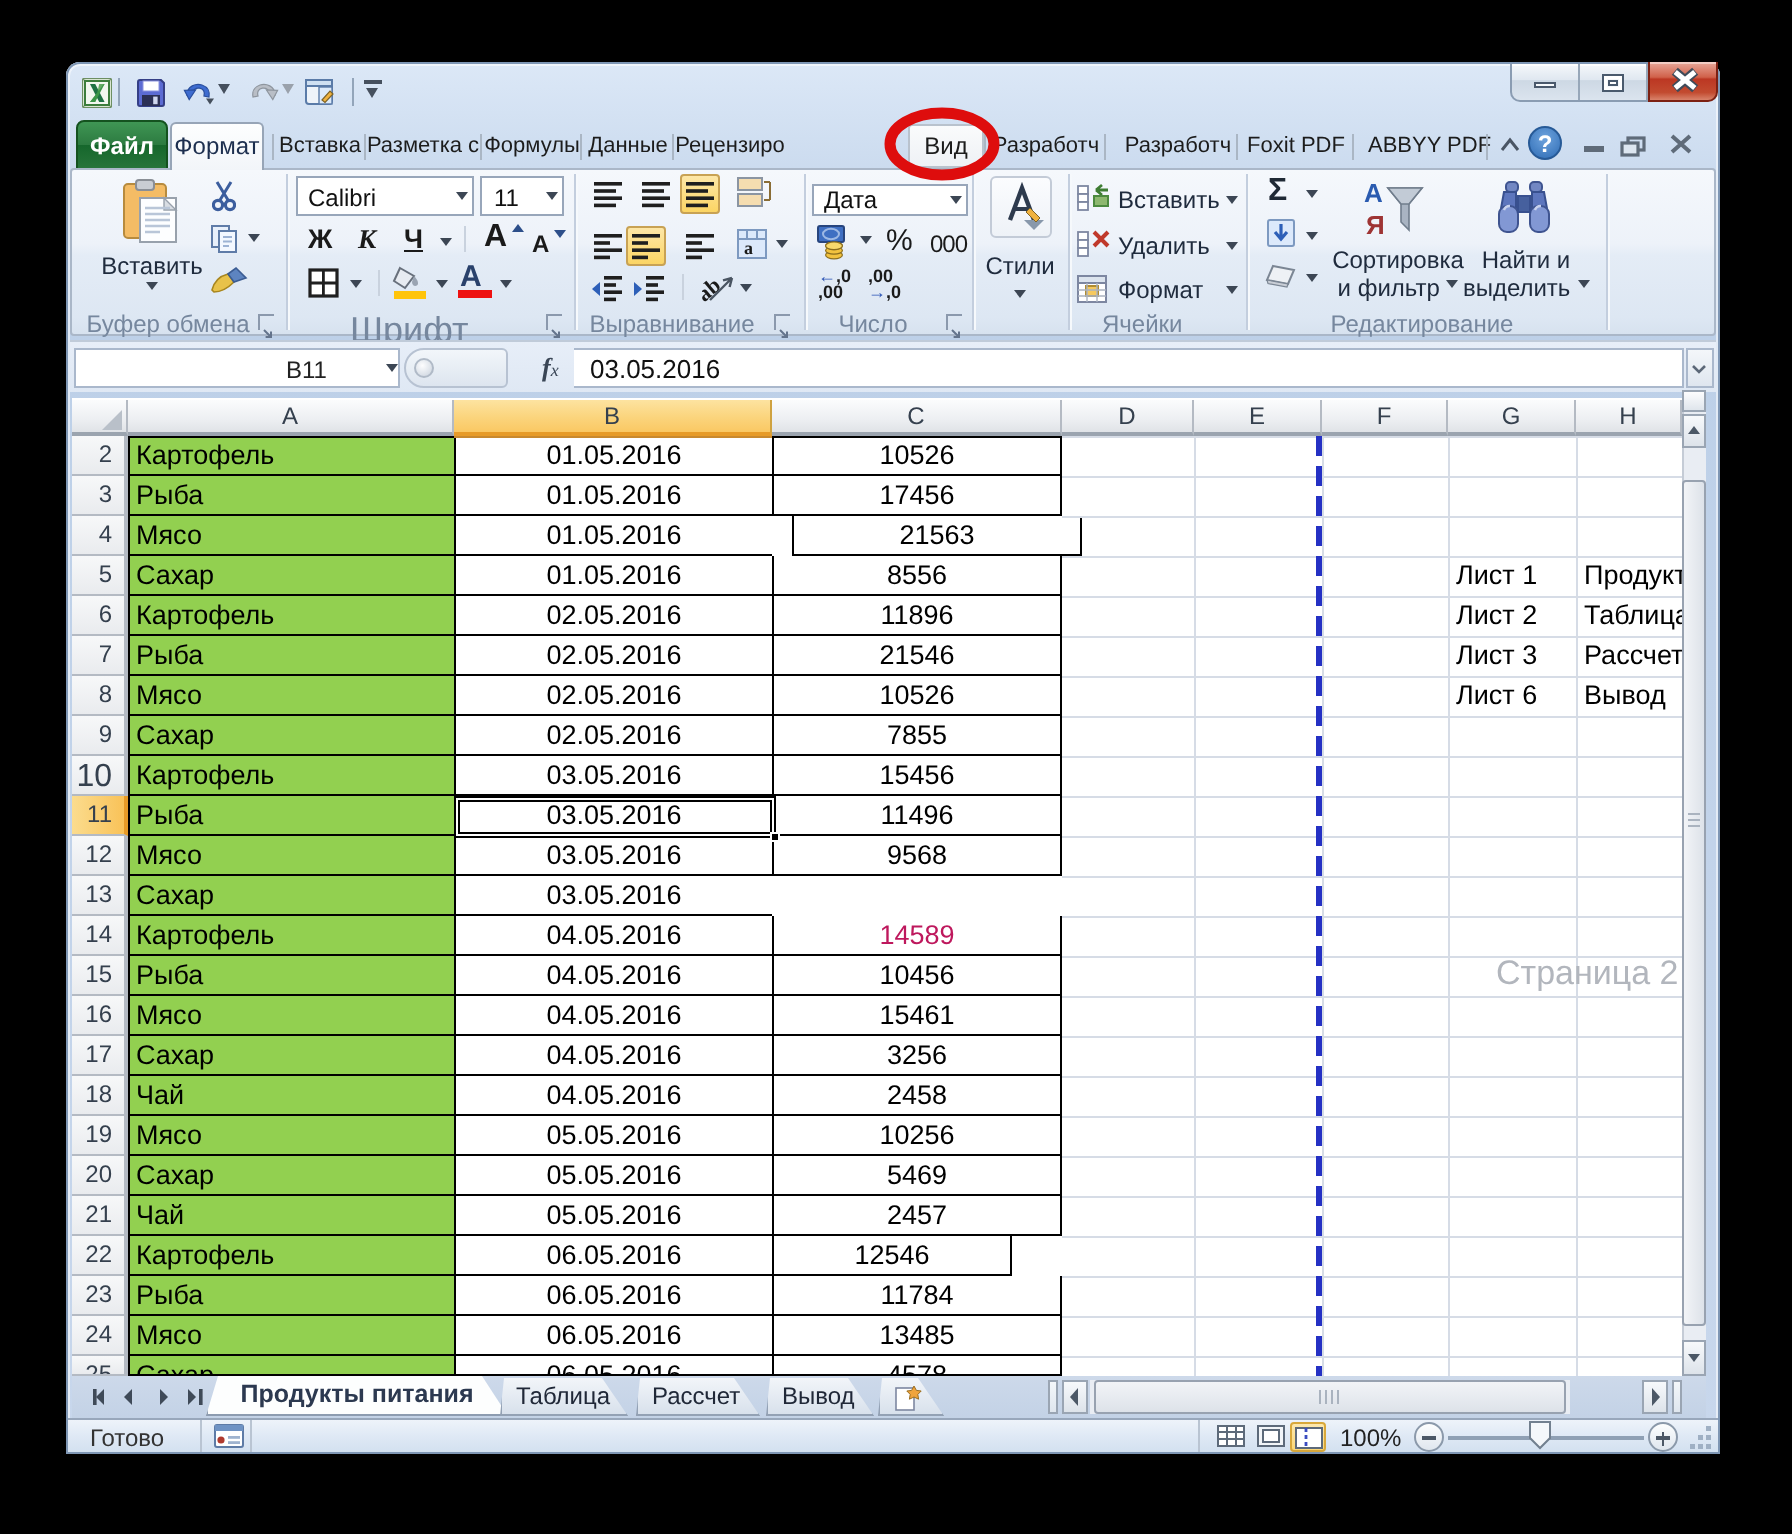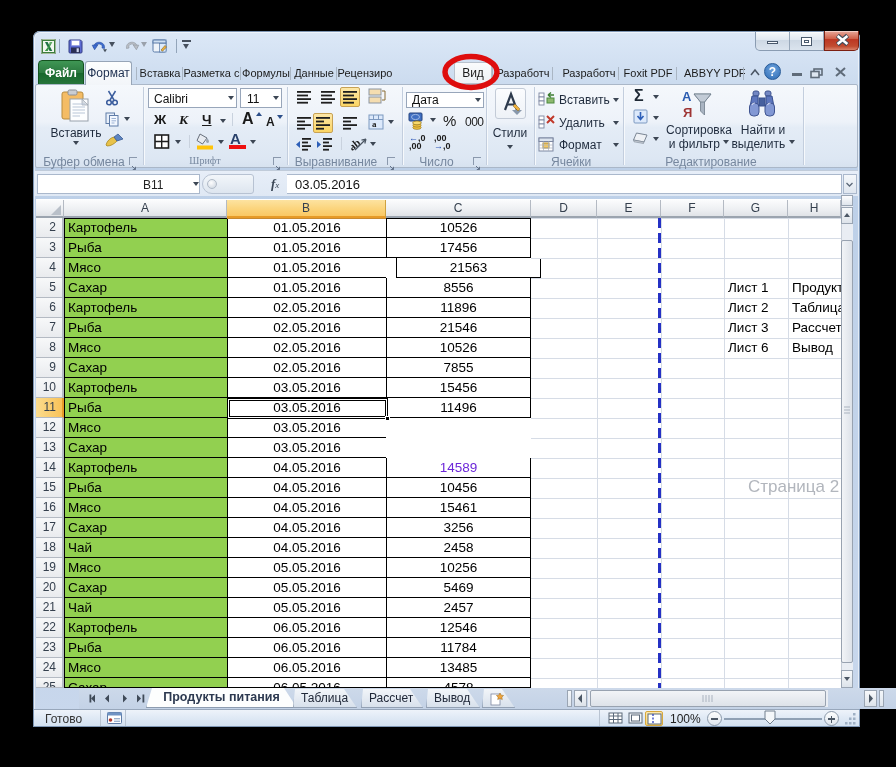--- a/index.html
+++ b/index.html
@@ -115,21 +115,21 @@
         <g stroke="#9db3d4" stroke-width="1">
           <path d="M6.5 6.5 H11 M6.5 8.8 H11 M6.5 11 H9.5"></path>
         </g>
       </svg>
 <div class="ab" style="left:88px;top:32px;width:0;height:0;border:3.2px solid transparent;border-top:4.2px solid #3c4654;"></div>
 <svg class="ab" style="left:69px;top:48px" width="19" height="17" viewBox="0 0 19 17">
         <path d="M1 12 C2 8 5 5 9 4 L12 8 C9 11 6 13 2 13 Z" fill="#e8c24a" stroke="#a8861f" stroke-width=".8"></path>
         <path d="M9 4 L13 1 L18 6 L12 8 Z" fill="#5d84c0" stroke="#3b5c93" stroke-width=".8"></path>
       </svg>
 <div class="ab" style="left:251px;top:2px;width:1px;height:78px;background:#c3cede;box-shadow:1px 0 0 #f6f9fc;"></div>
-<div class="ab" style="left:139px;top:70px;width:60px;font-size:10px;color:#76879e;text-align:center;font-family:Liberation Serif, serif;">Шрифт</div>
+<div class="ab" style="left:139px;top:70px;width:60px;font-size:18px;color:#76879e;text-align:left;">Шрифт</div>
 <div class="ab" style="left:237px;top:72px;width:8px;height:8px;border:1px solid #8b99ad;border-right:none;border-bottom:none;"><svg width="8" height="8">
           <path d="M2 2 L5.5 5.5 M5.5 2.8 L5.5 5.5 L2.8 5.5" stroke="#64748c" stroke-width="1" fill="none"></path>
         </svg></div>
 <div class="ab" style="left:112px;top:3px;width:89px;height:20px;background:#fff;border:1px solid #98a6ba;font-size:12px;color:#111;padding:3px 0 0 5px;">Calibri</div>
 <div class="ab" style="left:192px;top:11px;width:0;height:0;border:3.2px solid transparent;border-top:4.2px solid #3c4654;"></div>
 <div class="ab" style="left:204px;top:3px;width:42px;height:20px;background:#fff;border:1px solid #98a6ba;font-size:12px;color:#111;padding:3px 0 0 6px;">11</div>
 <div class="ab" style="left:237px;top:11px;width:0;height:0;border:3.2px solid transparent;border-top:4.2px solid #3c4654;"></div>
 <div class="ab" style="left:118px;top:27px;font-size:13.5px;font-weight:bold;color:#1a1a1a;">Ж</div>
 <div class="ab" style="left:143px;top:27px;font-size:13.5px;font-weight:bold;font-style:italic;font-family:'Liberation Serif',serif;color:#1a1a1a;">К</div>
 <div class="ab" style="left:166px;top:27px;font-size:13.5px;font-weight:bold;text-decoration:underline;color:#1a1a1a;">Ч</div>
@@ -389,39 +389,40 @@
 <div class="ab" style="left:194px;top:287px;width:159px;height:20px;background:#fff;border-left:1px solid #000;border-bottom:1px solid #000;font-size:13.5px;color:#000;text-align:center;padding-top:2px;overflow:hidden;">02.05.2016</div>
 <div class="ab" style="left:353px;top:287px;width:145px;height:20px;background:#fff;border-left:1px solid #000;border-right:1px solid #000;border-bottom:1px solid #000;font-size:13.5px;color:#000;text-align:center;padding-top:2px;overflow:hidden;">21546</div>
 <div class="ab" style="left:3px;top:307px;width:28px;height:20px;background:linear-gradient(180deg,#f7f8f9,#e9ebee);border-right:2px solid #b4bac3;border-bottom:1px solid #b4bac3;font-size:12px;color:#35404e;text-align:right;padding:2px 6px 0 0;overflow:hidden;">8</div>
 <div class="ab" style="left:31px;top:307px;width:163px;height:20px;background:#92d050;border-left:1px solid #000;border-bottom:1px solid #000;font-size:13.5px;color:#000;padding:2px 0 0 3px;overflow:hidden;">Мясо</div>
 <div class="ab" style="left:194px;top:307px;width:159px;height:20px;background:#fff;border-left:1px solid #000;border-bottom:1px solid #000;font-size:13.5px;color:#000;text-align:center;padding-top:2px;overflow:hidden;">02.05.2016</div>
 <div class="ab" style="left:353px;top:307px;width:145px;height:20px;background:#fff;border-left:1px solid #000;border-right:1px solid #000;border-bottom:1px solid #000;font-size:13.5px;color:#000;text-align:center;padding-top:2px;overflow:hidden;">10526</div>
 <div class="ab" style="left:3px;top:327px;width:28px;height:20px;background:linear-gradient(180deg,#f7f8f9,#e9ebee);border-right:2px solid #b4bac3;border-bottom:1px solid #b4bac3;font-size:12px;color:#35404e;text-align:right;padding:2px 6px 0 0;overflow:hidden;">9</div>
 <div class="ab" style="left:31px;top:327px;width:163px;height:20px;background:#92d050;border-left:1px solid #000;border-bottom:1px solid #000;font-size:13.5px;color:#000;padding:2px 0 0 3px;overflow:hidden;">Сахар</div>
 <div class="ab" style="left:194px;top:327px;width:159px;height:20px;background:#fff;border-left:1px solid #000;border-bottom:1px solid #000;font-size:13.5px;color:#000;text-align:center;padding-top:2px;overflow:hidden;">02.05.2016</div>
 <div class="ab" style="left:353px;top:327px;width:145px;height:20px;background:#fff;border-left:1px solid #000;border-right:1px solid #000;border-bottom:1px solid #000;font-size:13.5px;color:#000;text-align:center;padding-top:2px;overflow:hidden;">7855</div>
-<div class="ab" style="left:3px;top:347px;width:28px;height:20px;background:linear-gradient(180deg,#f7f8f9,#e9ebee);border-right:2px solid #b4bac3;border-bottom:1px solid #b4bac3;font-size:12px;color:#35404e;text-align:right;padding:2px 6px 0 0;overflow:hidden;">10</div>
+<div class="ab" style="left:3px;top:347px;width:28px;height:20px;background:linear-gradient(180deg,#f7f8f9,#e9ebee);border-right:2px solid #b4bac3;border-bottom:1px solid #b4bac3;font-size:16px;color:#35404e;text-align:right;padding:2px 6px 0 0;overflow:hidden;">10</div>
 <div class="ab" style="left:31px;top:347px;width:163px;height:20px;background:#92d050;border-left:1px solid #000;border-bottom:1px solid #000;font-size:13.5px;color:#000;padding:2px 0 0 3px;overflow:hidden;">Картофель</div>
 <div class="ab" style="left:194px;top:347px;width:159px;height:20px;background:#fff;border-left:1px solid #000;border-bottom:1px solid #000;font-size:13.5px;color:#000;text-align:center;padding-top:2px;overflow:hidden;">03.05.2016</div>
 <div class="ab" style="left:353px;top:347px;width:145px;height:20px;background:#fff;border-left:1px solid #000;border-right:1px solid #000;border-bottom:1px solid #000;font-size:13.5px;color:#000;text-align:center;padding-top:2px;overflow:hidden;">15456</div>
 <div class="ab" style="left:3px;top:367px;width:28px;height:20px;background:linear-gradient(90deg,#fbdc8e,#f9c258);border-right:2px solid #e79b28;border-bottom:1px solid #b4bac3;font-size:12px;color:#35404e;text-align:right;padding:2px 6px 0 0;overflow:hidden;">11</div>
 <div class="ab" style="left:31px;top:367px;width:163px;height:20px;background:#92d050;border-left:1px solid #000;border-bottom:1px solid #000;font-size:13.5px;color:#000;padding:2px 0 0 3px;overflow:hidden;">Рыба</div>
 <div class="ab" style="left:194px;top:367px;width:159px;height:20px;background:#fff;border-left:1px solid #000;border-bottom:1px solid #000;font-size:13.5px;color:#000;text-align:center;padding-top:2px;overflow:hidden;">03.05.2016</div>
 <div class="ab" style="left:353px;top:367px;width:145px;height:20px;background:#fff;border-left:1px solid #000;border-right:1px solid #000;border-bottom:1px solid #000;font-size:13.5px;color:#000;text-align:center;padding-top:2px;overflow:hidden;">11496</div>
 <div class="ab" style="left:3px;top:387px;width:28px;height:20px;background:linear-gradient(180deg,#f7f8f9,#e9ebee);border-right:2px solid #b4bac3;border-bottom:1px solid #b4bac3;font-size:12px;color:#35404e;text-align:right;padding:2px 6px 0 0;overflow:hidden;">12</div>
 <div class="ab" style="left:31px;top:387px;width:163px;height:20px;background:#92d050;border-left:1px solid #000;border-bottom:1px solid #000;font-size:13.5px;color:#000;padding:2px 0 0 3px;overflow:hidden;">Мясо</div>
 <div class="ab" style="left:194px;top:387px;width:159px;height:20px;background:#fff;border-left:1px solid #000;border-bottom:1px solid #000;font-size:13.5px;color:#000;text-align:center;padding-top:2px;overflow:hidden;">03.05.2016</div>
+<div class="ab" style="left:353px;top:387px;width:145px;height:20px;background:#fff;border-left:1px solid #000;border-right:1px solid #000;border-bottom:1px solid #000;font-size:13.5px;color:#000;text-align:center;padding-top:2px;overflow:hidden;">9568</div>
 <div class="ab" style="left:3px;top:407px;width:28px;height:20px;background:linear-gradient(180deg,#f7f8f9,#e9ebee);border-right:2px solid #b4bac3;border-bottom:1px solid #b4bac3;font-size:12px;color:#35404e;text-align:right;padding:2px 6px 0 0;overflow:hidden;">13</div>
 <div class="ab" style="left:31px;top:407px;width:163px;height:20px;background:#92d050;border-left:1px solid #000;border-bottom:1px solid #000;font-size:13.5px;color:#000;padding:2px 0 0 3px;overflow:hidden;">Сахар</div>
 <div class="ab" style="left:194px;top:407px;width:159px;height:20px;background:#fff;border-left:1px solid #000;border-bottom:1px solid #000;font-size:13.5px;color:#000;text-align:center;padding-top:2px;overflow:hidden;">03.05.2016</div>
 <div class="ab" style="left:353px;top:407px;width:145px;height:20px;background:#fff;border-left:1px solid #000;border-right:1px solid #000;border-bottom:1px solid #000;font-size:13.5px;color:#000;text-align:right;padding-top:2px;overflow:hidden;margin-top:36px;">1234</div>
 <div class="ab" style="left:3px;top:427px;width:28px;height:20px;background:linear-gradient(180deg,#f7f8f9,#e9ebee);border-right:2px solid #b4bac3;border-bottom:1px solid #b4bac3;font-size:12px;color:#35404e;text-align:right;padding:2px 6px 0 0;overflow:hidden;">14</div>
 <div class="ab" style="left:31px;top:427px;width:163px;height:20px;background:#92d050;border-left:1px solid #000;border-bottom:1px solid #000;font-size:13.5px;color:#000;padding:2px 0 0 3px;overflow:hidden;">Картофель</div>
 <div class="ab" style="left:194px;top:427px;width:159px;height:20px;background:#fff;border-left:1px solid #000;border-bottom:1px solid #000;font-size:13.5px;color:#000;text-align:center;padding-top:2px;overflow:hidden;">04.05.2016</div>
-<div class="ab" style="left:353px;top:427px;width:145px;height:20px;background:#fff;border-left:1px solid #000;border-right:1px solid #000;border-bottom:1px solid #000;font-size:13.5px;color:#6d28d9;text-align:center;padding-top:2px;overflow:hidden;">14589</div>
+<div class="ab" style="left:353px;top:427px;width:145px;height:20px;background:#fff;border-left:1px solid #000;border-right:1px solid #000;border-bottom:1px solid #000;font-size:13.5px;color:#be185d;text-align:center;padding-top:2px;overflow:hidden;">14589</div>
 <div class="ab" style="left:3px;top:447px;width:28px;height:20px;background:linear-gradient(180deg,#f7f8f9,#e9ebee);border-right:2px solid #b4bac3;border-bottom:1px solid #b4bac3;font-size:12px;color:#35404e;text-align:right;padding:2px 6px 0 0;overflow:hidden;">15</div>
 <div class="ab" style="left:31px;top:447px;width:163px;height:20px;background:#92d050;border-left:1px solid #000;border-bottom:1px solid #000;font-size:13.5px;color:#000;padding:2px 0 0 3px;overflow:hidden;">Рыба</div>
 <div class="ab" style="left:194px;top:447px;width:159px;height:20px;background:#fff;border-left:1px solid #000;border-bottom:1px solid #000;font-size:13.5px;color:#000;text-align:center;padding-top:2px;overflow:hidden;">04.05.2016</div>
 <div class="ab" style="left:353px;top:447px;width:145px;height:20px;background:#fff;border-left:1px solid #000;border-right:1px solid #000;border-bottom:1px solid #000;font-size:13.5px;color:#000;text-align:center;padding-top:2px;overflow:hidden;">10456</div>
 <div class="ab" style="left:3px;top:467px;width:28px;height:20px;background:linear-gradient(180deg,#f7f8f9,#e9ebee);border-right:2px solid #b4bac3;border-bottom:1px solid #b4bac3;font-size:12px;color:#35404e;text-align:right;padding:2px 6px 0 0;overflow:hidden;">16</div>
 <div class="ab" style="left:31px;top:467px;width:163px;height:20px;background:#92d050;border-left:1px solid #000;border-bottom:1px solid #000;font-size:13.5px;color:#000;padding:2px 0 0 3px;overflow:hidden;">Мясо</div>
 <div class="ab" style="left:194px;top:467px;width:159px;height:20px;background:#fff;border-left:1px solid #000;border-bottom:1px solid #000;font-size:13.5px;color:#000;text-align:center;padding-top:2px;overflow:hidden;">04.05.2016</div>
 <div class="ab" style="left:353px;top:467px;width:145px;height:20px;background:#fff;border-left:1px solid #000;border-right:1px solid #000;border-bottom:1px solid #000;font-size:13.5px;color:#000;text-align:center;padding-top:2px;overflow:hidden;">15461</div>
 <div class="ab" style="left:3px;top:487px;width:28px;height:20px;background:linear-gradient(180deg,#f7f8f9,#e9ebee);border-right:2px solid #b4bac3;border-bottom:1px solid #b4bac3;font-size:12px;color:#35404e;text-align:right;padding:2px 6px 0 0;overflow:hidden;">17</div>
 <div class="ab" style="left:31px;top:487px;width:163px;height:20px;background:#92d050;border-left:1px solid #000;border-bottom:1px solid #000;font-size:13.5px;color:#000;padding:2px 0 0 3px;overflow:hidden;">Сахар</div>
@@ -439,21 +440,21 @@
 <div class="ab" style="left:31px;top:547px;width:163px;height:20px;background:#92d050;border-left:1px solid #000;border-bottom:1px solid #000;font-size:13.5px;color:#000;padding:2px 0 0 3px;overflow:hidden;">Сахар</div>
 <div class="ab" style="left:194px;top:547px;width:159px;height:20px;background:#fff;border-left:1px solid #000;border-bottom:1px solid #000;font-size:13.5px;color:#000;text-align:center;padding-top:2px;overflow:hidden;">05.05.2016</div>
 <div class="ab" style="left:353px;top:547px;width:145px;height:20px;background:#fff;border-left:1px solid #000;border-right:1px solid #000;border-bottom:1px solid #000;font-size:13.5px;color:#000;text-align:center;padding-top:2px;overflow:hidden;">5469</div>
 <div class="ab" style="left:3px;top:567px;width:28px;height:20px;background:linear-gradient(180deg,#f7f8f9,#e9ebee);border-right:2px solid #b4bac3;border-bottom:1px solid #b4bac3;font-size:12px;color:#35404e;text-align:right;padding:2px 6px 0 0;overflow:hidden;">21</div>
 <div class="ab" style="left:31px;top:567px;width:163px;height:20px;background:#92d050;border-left:1px solid #000;border-bottom:1px solid #000;font-size:13.5px;color:#000;padding:2px 0 0 3px;overflow:hidden;">Чай</div>
 <div class="ab" style="left:194px;top:567px;width:159px;height:20px;background:#fff;border-left:1px solid #000;border-bottom:1px solid #000;font-size:13.5px;color:#000;text-align:center;padding-top:2px;overflow:hidden;">05.05.2016</div>
 <div class="ab" style="left:353px;top:567px;width:145px;height:20px;background:#fff;border-left:1px solid #000;border-right:1px solid #000;border-bottom:1px solid #000;font-size:13.5px;color:#000;text-align:center;padding-top:2px;overflow:hidden;">2457</div>
 <div class="ab" style="left:3px;top:587px;width:28px;height:20px;background:linear-gradient(180deg,#f7f8f9,#e9ebee);border-right:2px solid #b4bac3;border-bottom:1px solid #b4bac3;font-size:12px;color:#35404e;text-align:right;padding:2px 6px 0 0;overflow:hidden;">22</div>
 <div class="ab" style="left:31px;top:587px;width:163px;height:20px;background:#92d050;border-left:1px solid #000;border-bottom:1px solid #000;font-size:13.5px;color:#000;padding:2px 0 0 3px;overflow:hidden;">Картофель</div>
 <div class="ab" style="left:194px;top:587px;width:159px;height:20px;background:#fff;border-left:1px solid #000;border-bottom:1px solid #000;font-size:13.5px;color:#000;text-align:center;padding-top:2px;overflow:hidden;">06.05.2016</div>
-<div class="ab" style="left:353px;top:587px;width:145px;height:20px;background:#fff;border-left:1px solid #000;border-right:1px solid #000;border-bottom:1px solid #000;font-size:13.5px;color:#000;text-align:center;padding-top:2px;overflow:hidden;">12546</div>
+<div class="ab" style="left:353px;top:587px;width:120px;height:20px;background:#fff;border-left:1px solid #000;border-right:1px solid #000;border-bottom:1px solid #000;font-size:13.5px;color:#000;text-align:center;padding-top:2px;overflow:hidden;">12546</div>
 <div class="ab" style="left:3px;top:607px;width:28px;height:20px;background:linear-gradient(180deg,#f7f8f9,#e9ebee);border-right:2px solid #b4bac3;border-bottom:1px solid #b4bac3;font-size:12px;color:#35404e;text-align:right;padding:2px 6px 0 0;overflow:hidden;">23</div>
 <div class="ab" style="left:31px;top:607px;width:163px;height:20px;background:#92d050;border-left:1px solid #000;border-bottom:1px solid #000;font-size:13.5px;color:#000;padding:2px 0 0 3px;overflow:hidden;">Рыба</div>
 <div class="ab" style="left:194px;top:607px;width:159px;height:20px;background:#fff;border-left:1px solid #000;border-bottom:1px solid #000;font-size:13.5px;color:#000;text-align:center;padding-top:2px;overflow:hidden;">06.05.2016</div>
 <div class="ab" style="left:353px;top:607px;width:145px;height:20px;background:#fff;border-left:1px solid #000;border-right:1px solid #000;border-bottom:1px solid #000;font-size:13.5px;color:#000;text-align:center;padding-top:2px;overflow:hidden;">11784</div>
 <div class="ab" style="left:3px;top:627px;width:28px;height:20px;background:linear-gradient(180deg,#f7f8f9,#e9ebee);border-right:2px solid #b4bac3;border-bottom:1px solid #b4bac3;font-size:12px;color:#35404e;text-align:right;padding:2px 6px 0 0;overflow:hidden;">24</div>
 <div class="ab" style="left:31px;top:627px;width:163px;height:20px;background:#92d050;border-left:1px solid #000;border-bottom:1px solid #000;font-size:13.5px;color:#000;padding:2px 0 0 3px;overflow:hidden;">Мясо</div>
 <div class="ab" style="left:194px;top:627px;width:159px;height:20px;background:#fff;border-left:1px solid #000;border-bottom:1px solid #000;font-size:13.5px;color:#000;text-align:center;padding-top:2px;overflow:hidden;">06.05.2016</div>
 <div class="ab" style="left:353px;top:627px;width:145px;height:20px;background:#fff;border-left:1px solid #000;border-right:1px solid #000;border-bottom:1px solid #000;font-size:13.5px;color:#000;text-align:center;padding-top:2px;overflow:hidden;">13485</div>
 <div class="ab" style="left:3px;top:647px;width:28px;height:10px;background:linear-gradient(180deg,#f7f8f9,#e9ebee);border-right:2px solid #b4bac3;border-bottom:1px solid #b4bac3;font-size:12px;color:#35404e;text-align:right;padding:2px 6px 0 0;overflow:hidden;">25</div>
 <div class="ab" style="left:31px;top:647px;width:163px;height:10px;background:#92d050;border-left:1px solid #000;border-bottom:1px solid #000;font-size:13.5px;color:#000;padding:2px 0 0 3px;overflow:hidden;">Сахар</div>
@@ -509,21 +510,21 @@
       </svg></div>
 <div class="ab" style="left:808px;top:209px;width:12px;height:423px;background:linear-gradient(90deg,#f2f4f7,#dde2e9);border:1px solid #98a2b0;border-radius:2px;"><svg width="10" height="421">
         <g stroke="#aab3bf" stroke-width="1">
           <path d="M2 166 H8 M2 169 H8 M2 172 H8"></path>
         </g>
       </svg></div>
 <div class="ab" style="left:808px;top:639px;width:12px;height:18px;background:linear-gradient(180deg,#f7f9fb,#dde3ea);border:1px solid #9aa5b3;"><svg width="10" height="16">
         <path d="M2 6 L5 10 L8 6 Z" fill="#4c5866"></path>
       </svg></div>
 <div class="ab" style="left:808px;top:164px;width:12px;height:0px;"></div>
-<div class="ab" style="left:3px;top:657px;width:817px;height:21px;background:linear-gradient(180deg,#cdd9ea,#c3d2e6);margin-left:43px;">
+<div class="ab" style="left:3px;top:657px;width:817px;height:21px;background:linear-gradient(180deg,#cdd9ea,#c3d2e6);">
 <svg width="62" height="21" viewBox="0 0 62 21" style="position:absolute;left:7px;top:0;">
         <g fill="#3f4a58">
           <path d="M9 6.5 L5 10.5 L9 14.5 Z"></path>
           <rect x="3.5" y="6.5" width="1.8" height="8"></rect>
           <path d="M23 6.5 L19 10.5 L23 14.5 Z"></path>
           <path d="M37 6.5 L41 10.5 L37 14.5 Z"></path>
           <path d="M51 6.5 L55 10.5 L51 14.5 Z"></path>
           <rect x="56.5" y="6.5" width="1.8" height="8"></rect>
         </g>
       </svg>

